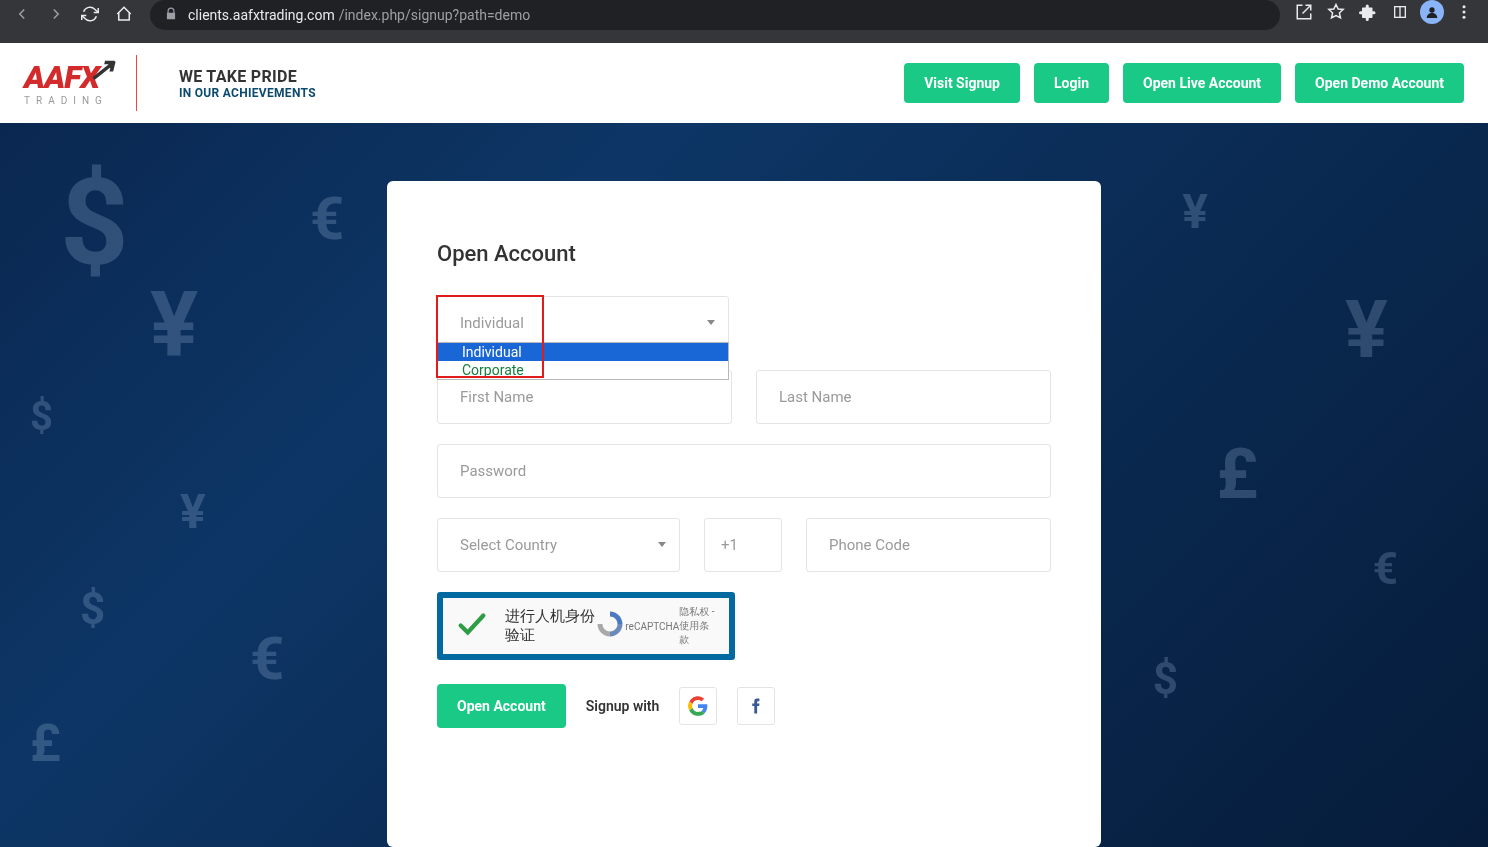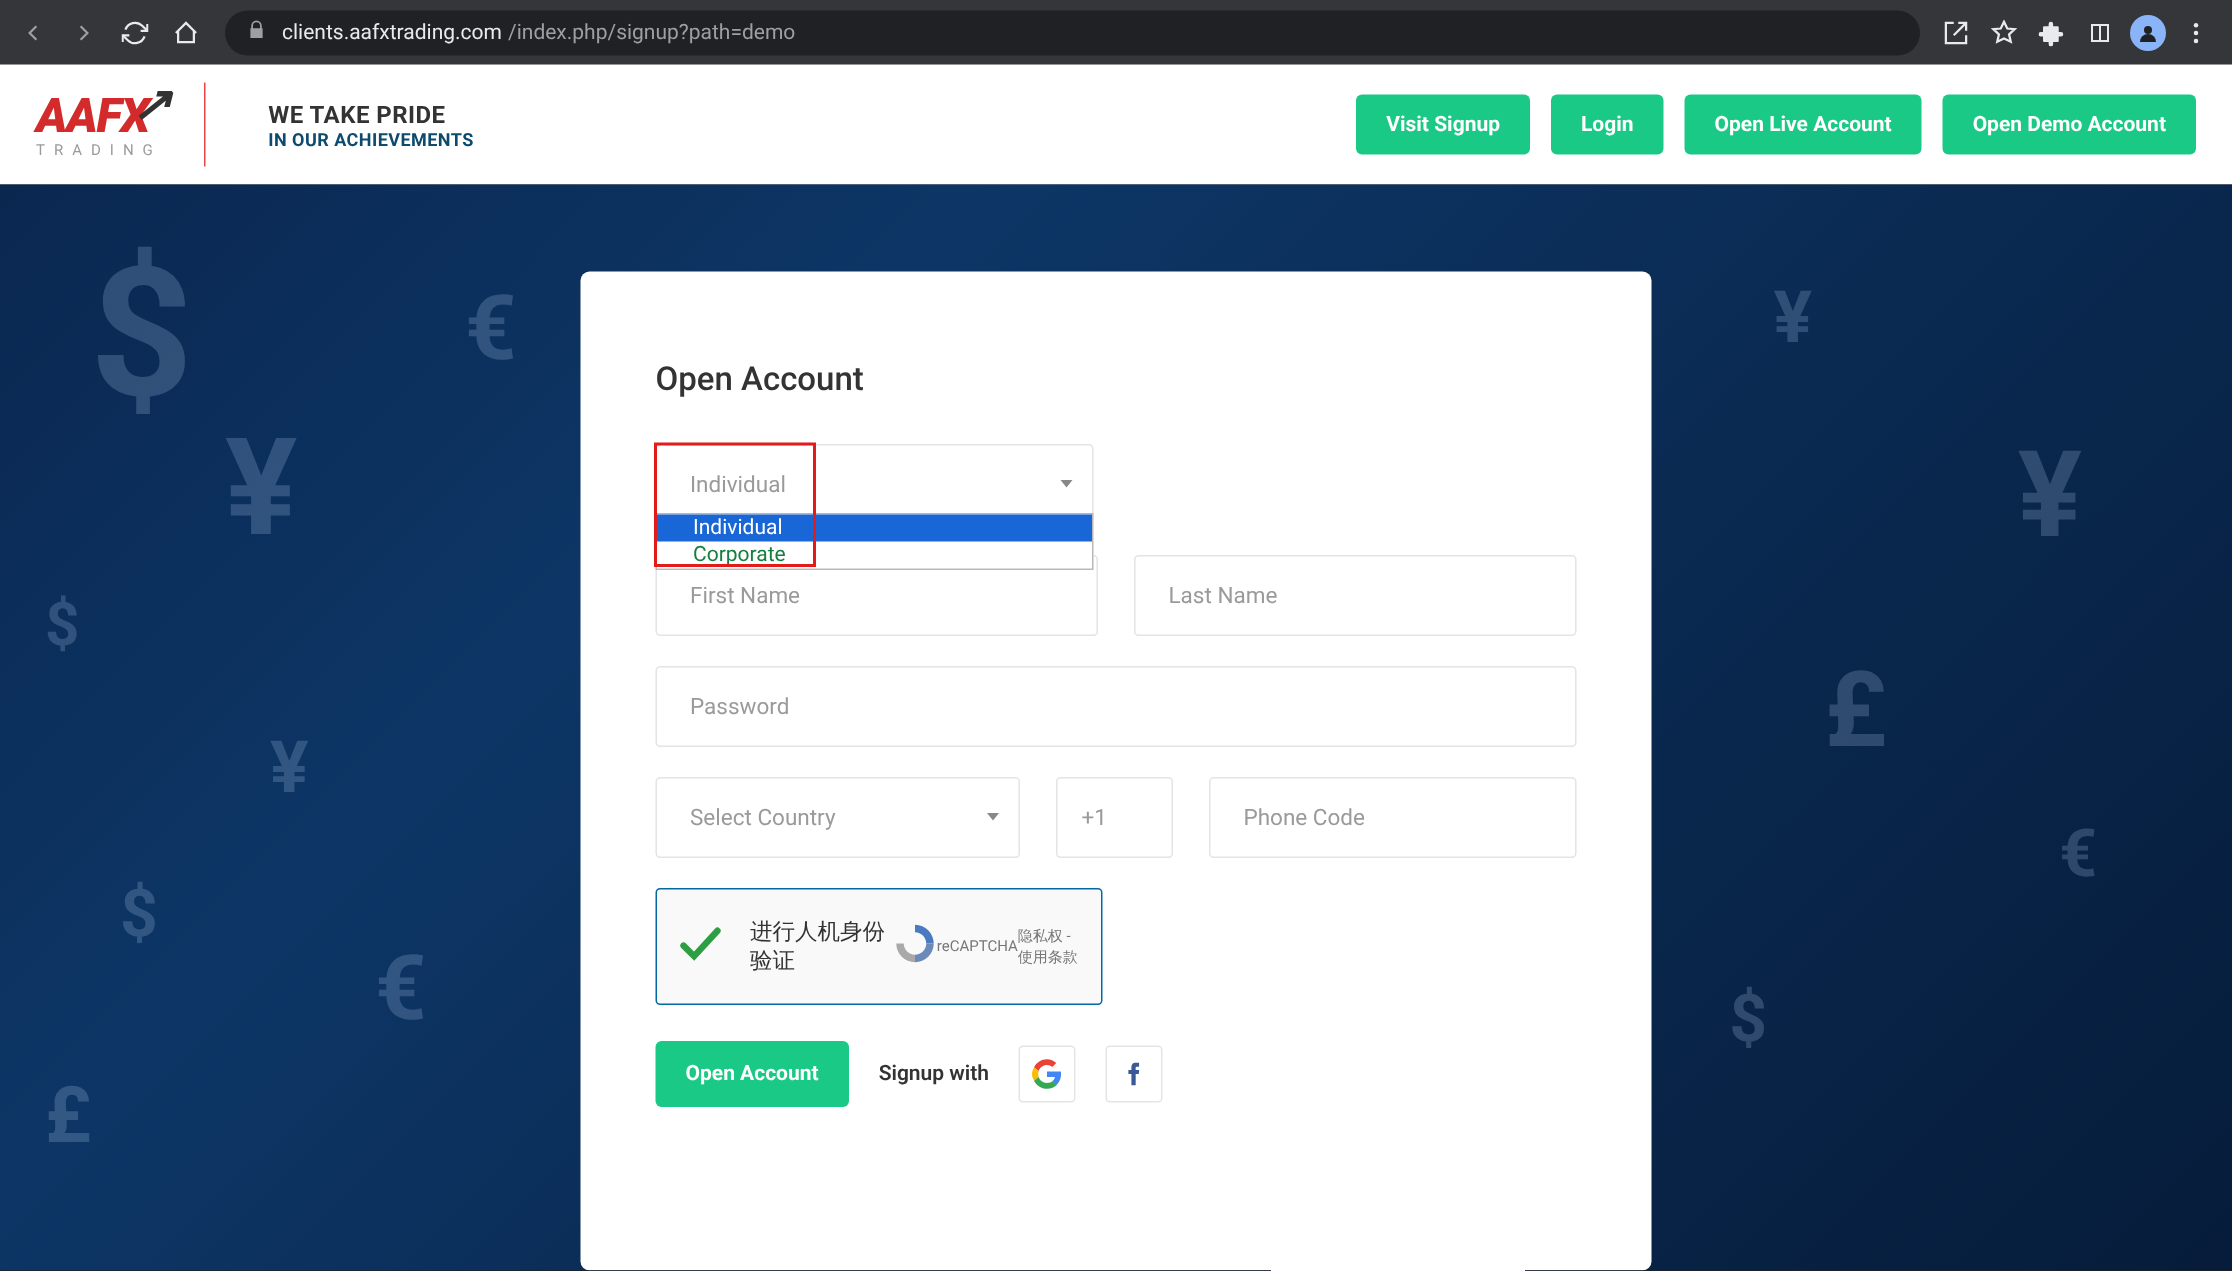--- a/index.html
+++ b/index.html
@@ -1,18 +1,18 @@
 <!DOCTYPE html>
 <html><head>
   <meta charset="utf-8">
   <style>
     * { margin:0; padding:0; box-sizing:border-box; font-family:-apple-system,BlinkMacSystemFont,"Segoe UI",Roboto,Arial,sans-serif; }
     body { width:1488px; height:847px; overflow:hidden; background:#202124; }
     
-    .chrome-bar { height:43px; background:#35363a; display:flex; align-items:center; padding:0 8px; gap:6px; }
+    .chrome-bar { height:43px; background:#35363a; display:flex; align-items:flex-start; padding:0 8px; gap:6px; }
     .chrome-btn { width:28px; height:28px; display:flex; align-items:center; justify-content:center; border-radius:14px; color:#9aa0a6; }
     .chrome-btn.enabled { color:#e8eaed; }
     .chrome-btn svg { width:18px; height:18px; }
     .addr-bar { flex:1; height:30px; background:#202124; border-radius:15px; display:flex; align-items:center; padding:0 14px; color:#9aa0a6; font-size:14px; gap:10px; margin:0 6px; }
     .lock-icon svg { width:14px; height:14px; color:#9aa0a6; }
     .addr-host { color:#e8eaed; }
     .chrome-right { display:flex; align-items:center; gap:8px; padding-right:4px; }
     .chrome-icon { width:24px; height:24px; display:flex; align-items:center; justify-content:center; color:#e8eaed; }
     .avatar { width:24px; height:24px; border-radius:12px; background:#8ab4f8; display:flex; align-items:center; justify-content:center; }
     
@@ -43,21 +43,21 @@
     .full { width:100%; }
     .phone-cc { width:78px; height:54px; border:1px solid #e4e4e4; border-radius:3px; display:flex; align-items:center; padding:0 16px; color:#9a9a9a; font-size:15px; }
     .phone-num { flex:1; }
     
     .acct-type-wrap { width:292px; position:relative; }
     .red-box { position:absolute; top:-1px; left:-1px; width:108px; height:83px; border:2px solid #e21b1b; pointer-events:none; z-index:5; }
     .dropdown-list { position:absolute; top:46px; left:0; width:292px; background:#fff; border:1px solid #b8b8b8; z-index:4; }
     .dropdown-item { padding:1px 6px 1px 24px; font-size:14px; color:#15803d; cursor:pointer; }
     .dropdown-item.sel-item { background:#1967d6; color:#fff; }
     
-    .recaptcha { width:298px; height:78px; border:1px solid #0369a1; border-radius:3px; background:#f9f9f9; display:flex; align-items:center; padding:0 12px; position:relative; margin-bottom:24px; }
+    .recaptcha { width:298px; height:68px; border:6px solid #0369a1; border-radius:3px; background:#f9f9f9; display:flex; align-items:center; padding:0 12px; position:relative; margin-bottom:24px; }
     .check-mark { color:#2e9e44; margin-right:16px; }
     .captcha-label { font-size:15px; color:#333; }
     .captcha-right { margin-left:auto; display:flex; flex-direction:row; align-items:center; }
     .captcha-badge { color:#4a7bc0; }
     .captcha-sm { font-size:10px; color:#777; }
     
     .bottom-row { display:flex; align-items:center; gap:20px; }
     .open-btn { background:#1ac985; color:#fff; border:none; padding:14px 20px; border-radius:4px; font-size:14px; font-weight:700; cursor:pointer; }
     .signup-with { font-size:14px; font-weight:600; color:#333; }
     .soc { width:38px; height:38px; border:1px solid #e4e4e4; border-radius:3px; display:flex; align-items:center; justify-content:center; cursor:pointer; }

